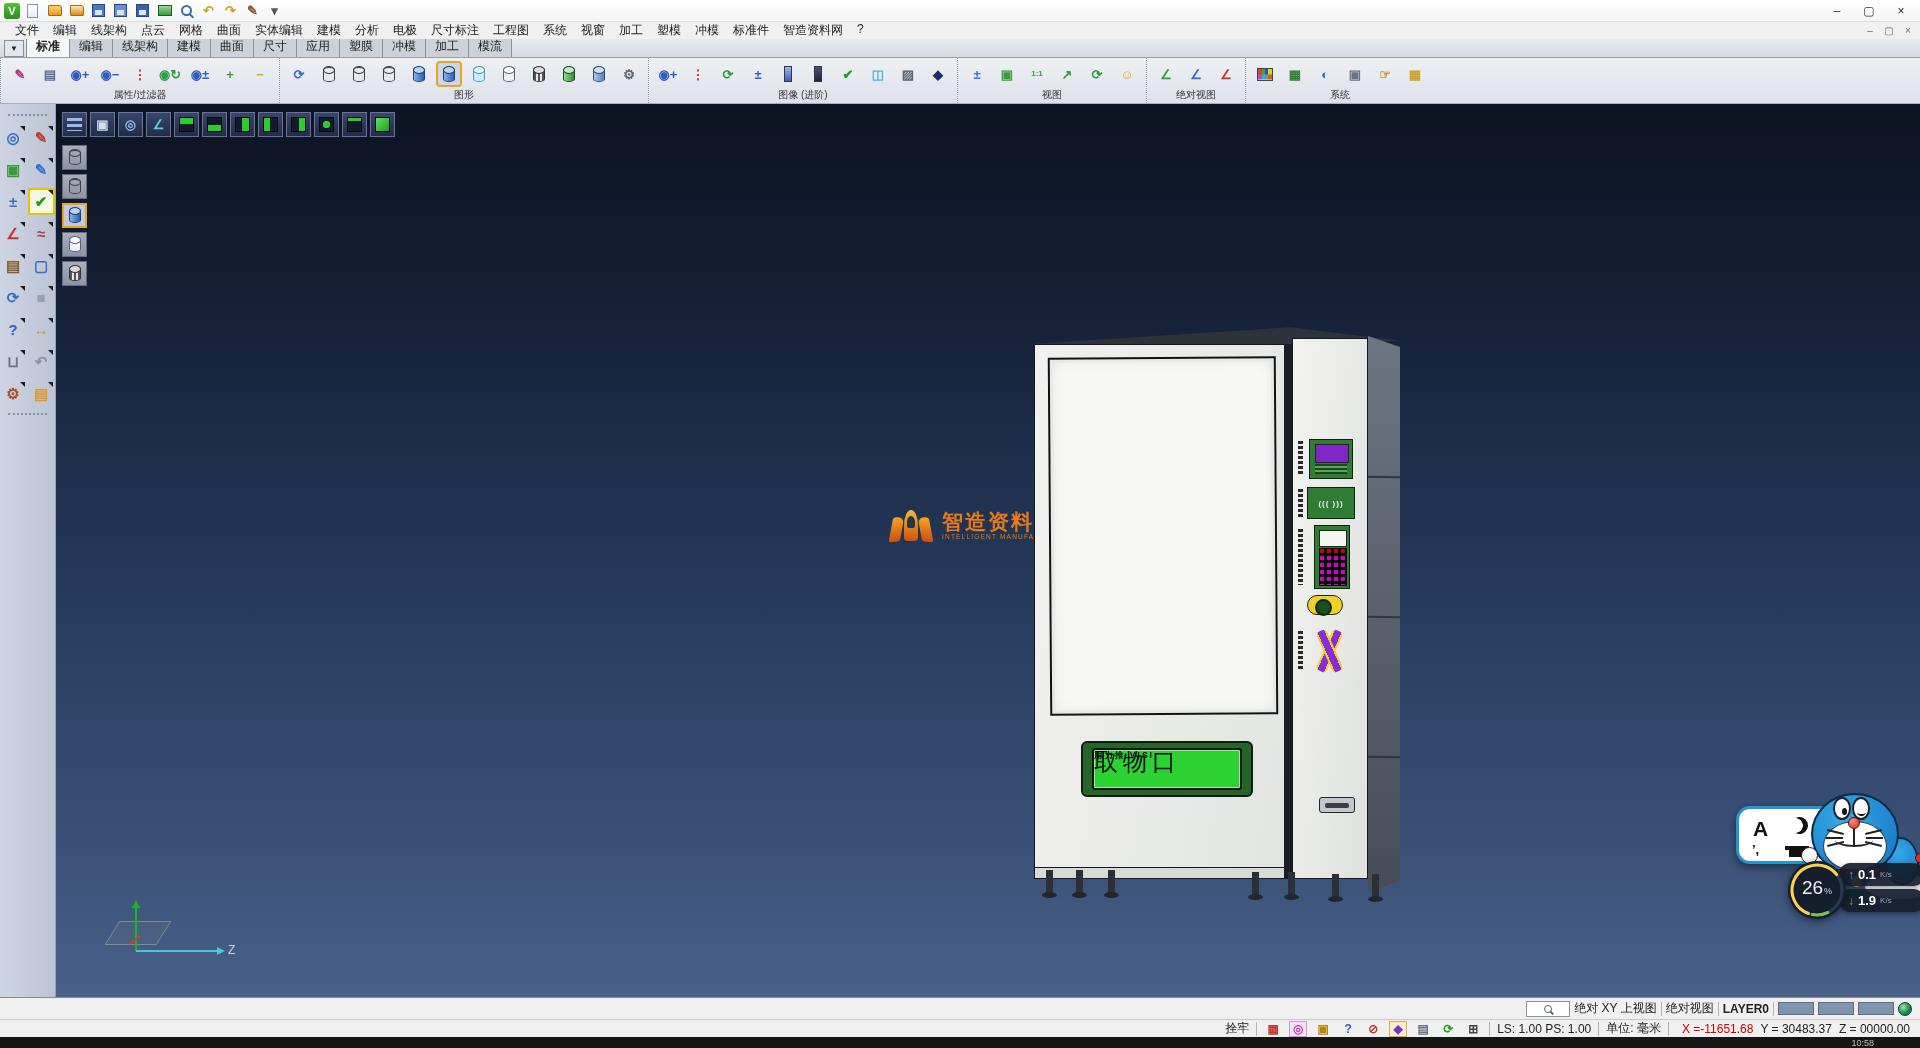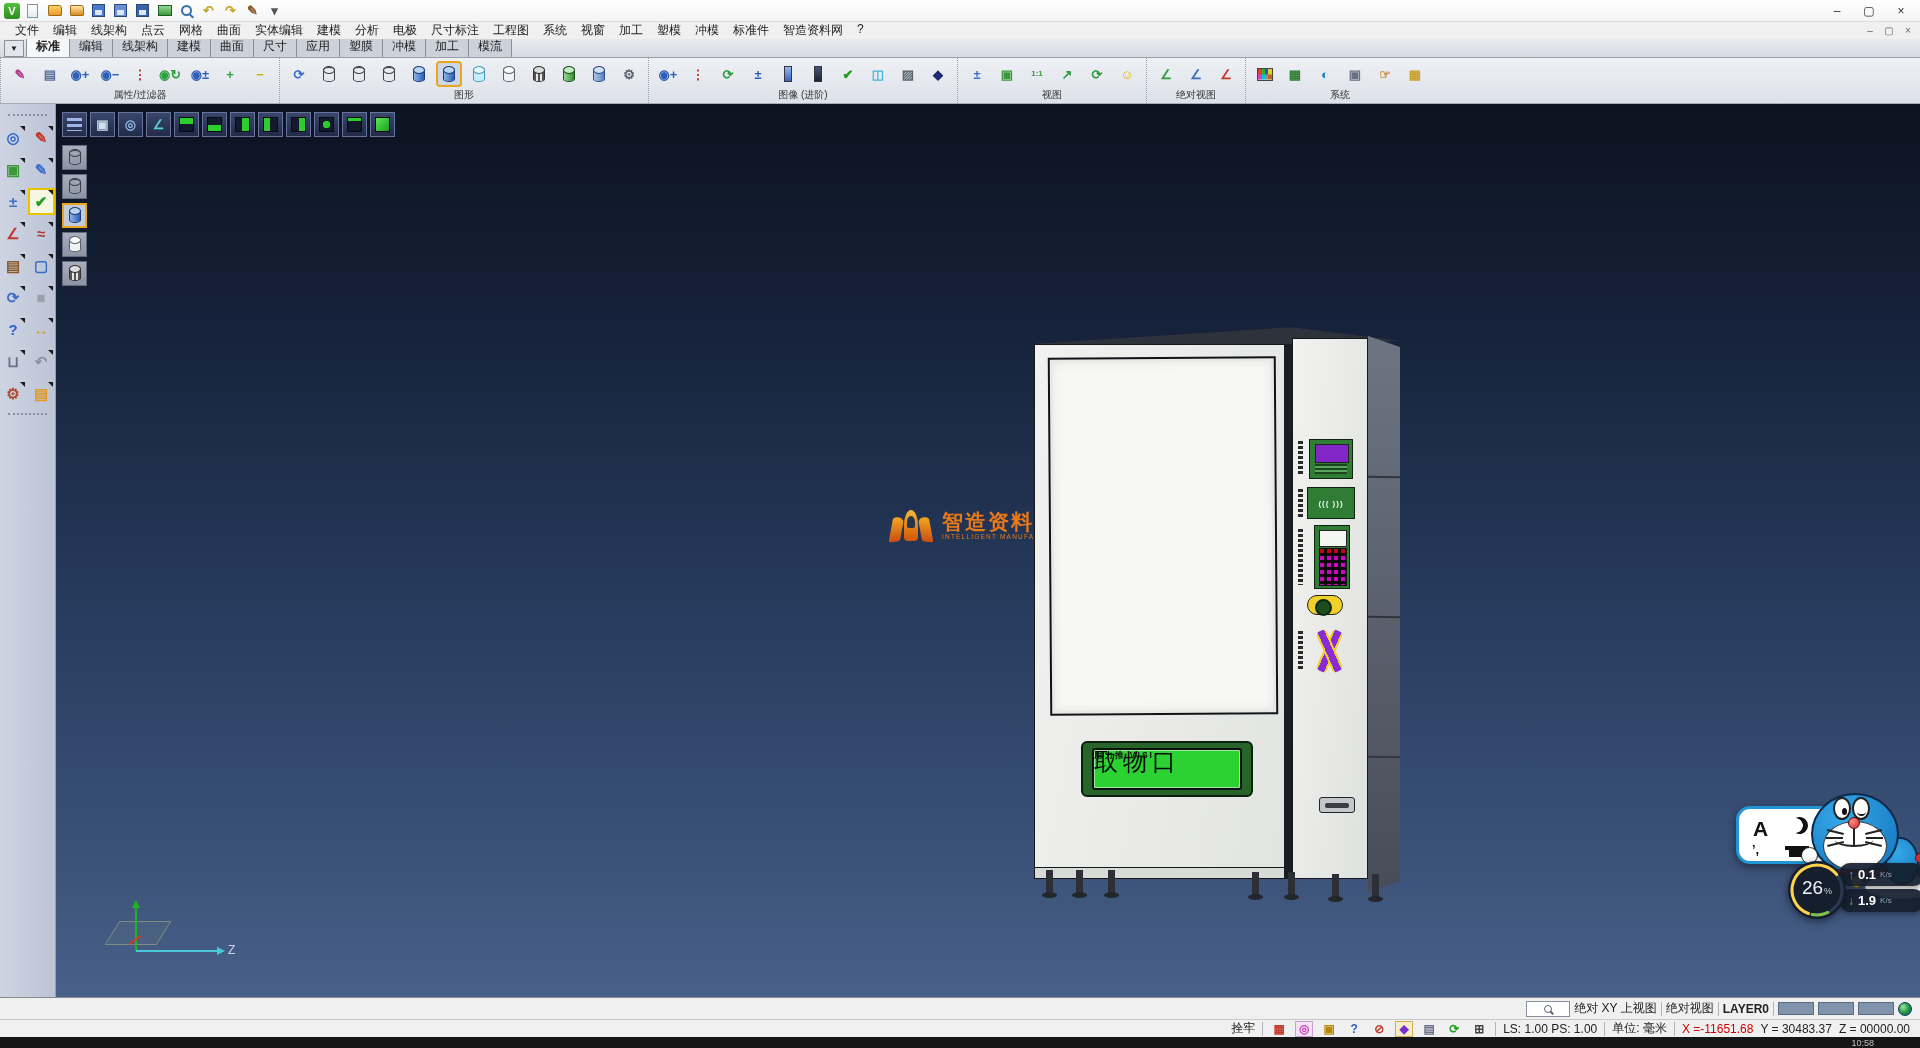--- a/index.html
+++ b/index.html
@@ -214,21 +214,21 @@
   .vsep { width:1px; height:14px; background:#b0b4bc; }
   .layer-label { font-weight:bold; }
   .meter { width:36px; height:13px; background:#8094ae; border:1px solid #5c6b82; }
   .globe { width:14px; height:14px; border-radius:50%; background:radial-gradient(circle at 35% 35%,#9be89b,#1f8f3f 55%,#145c8f); border:1px solid #0d3a5c; display:block; }
 
   .statusrow2 { height:18px; background:#f0f0f0; border-top:1px solid #c8c8c8; display:flex; align-items:center; font-size:12px; }
   .r2-cluster { margin-left:auto; display:flex; align-items:center; gap:7px; padding-right:10px; }
   .s2i { width:18px; height:16px; display:flex; align-items:center; justify-content:center; font-size:12px; font-weight:bold; }
   .s2i.hl { background:#f2e2f4; border:1px solid #c8a0cc; }
   .s2i.hl2 { background:#f6eec8; border:1px solid #d0b050; }
-  .coord-x { color:#d00000; }
+  .coord-x { color:#d00000;margin-left:6px; }
   .coord { white-space:nowrap; }
 
   .taskbar { height:12px; background:#161616; display:flex; align-items:center; justify-content:flex-end; padding-right:46px; }
   .clock { color:#c0c0c0; font-size:9px; line-height:1; }
 </style>
 </head>
 <body>
 
 <div class="titlebar">
   <div class="visi-logo">V</div>

